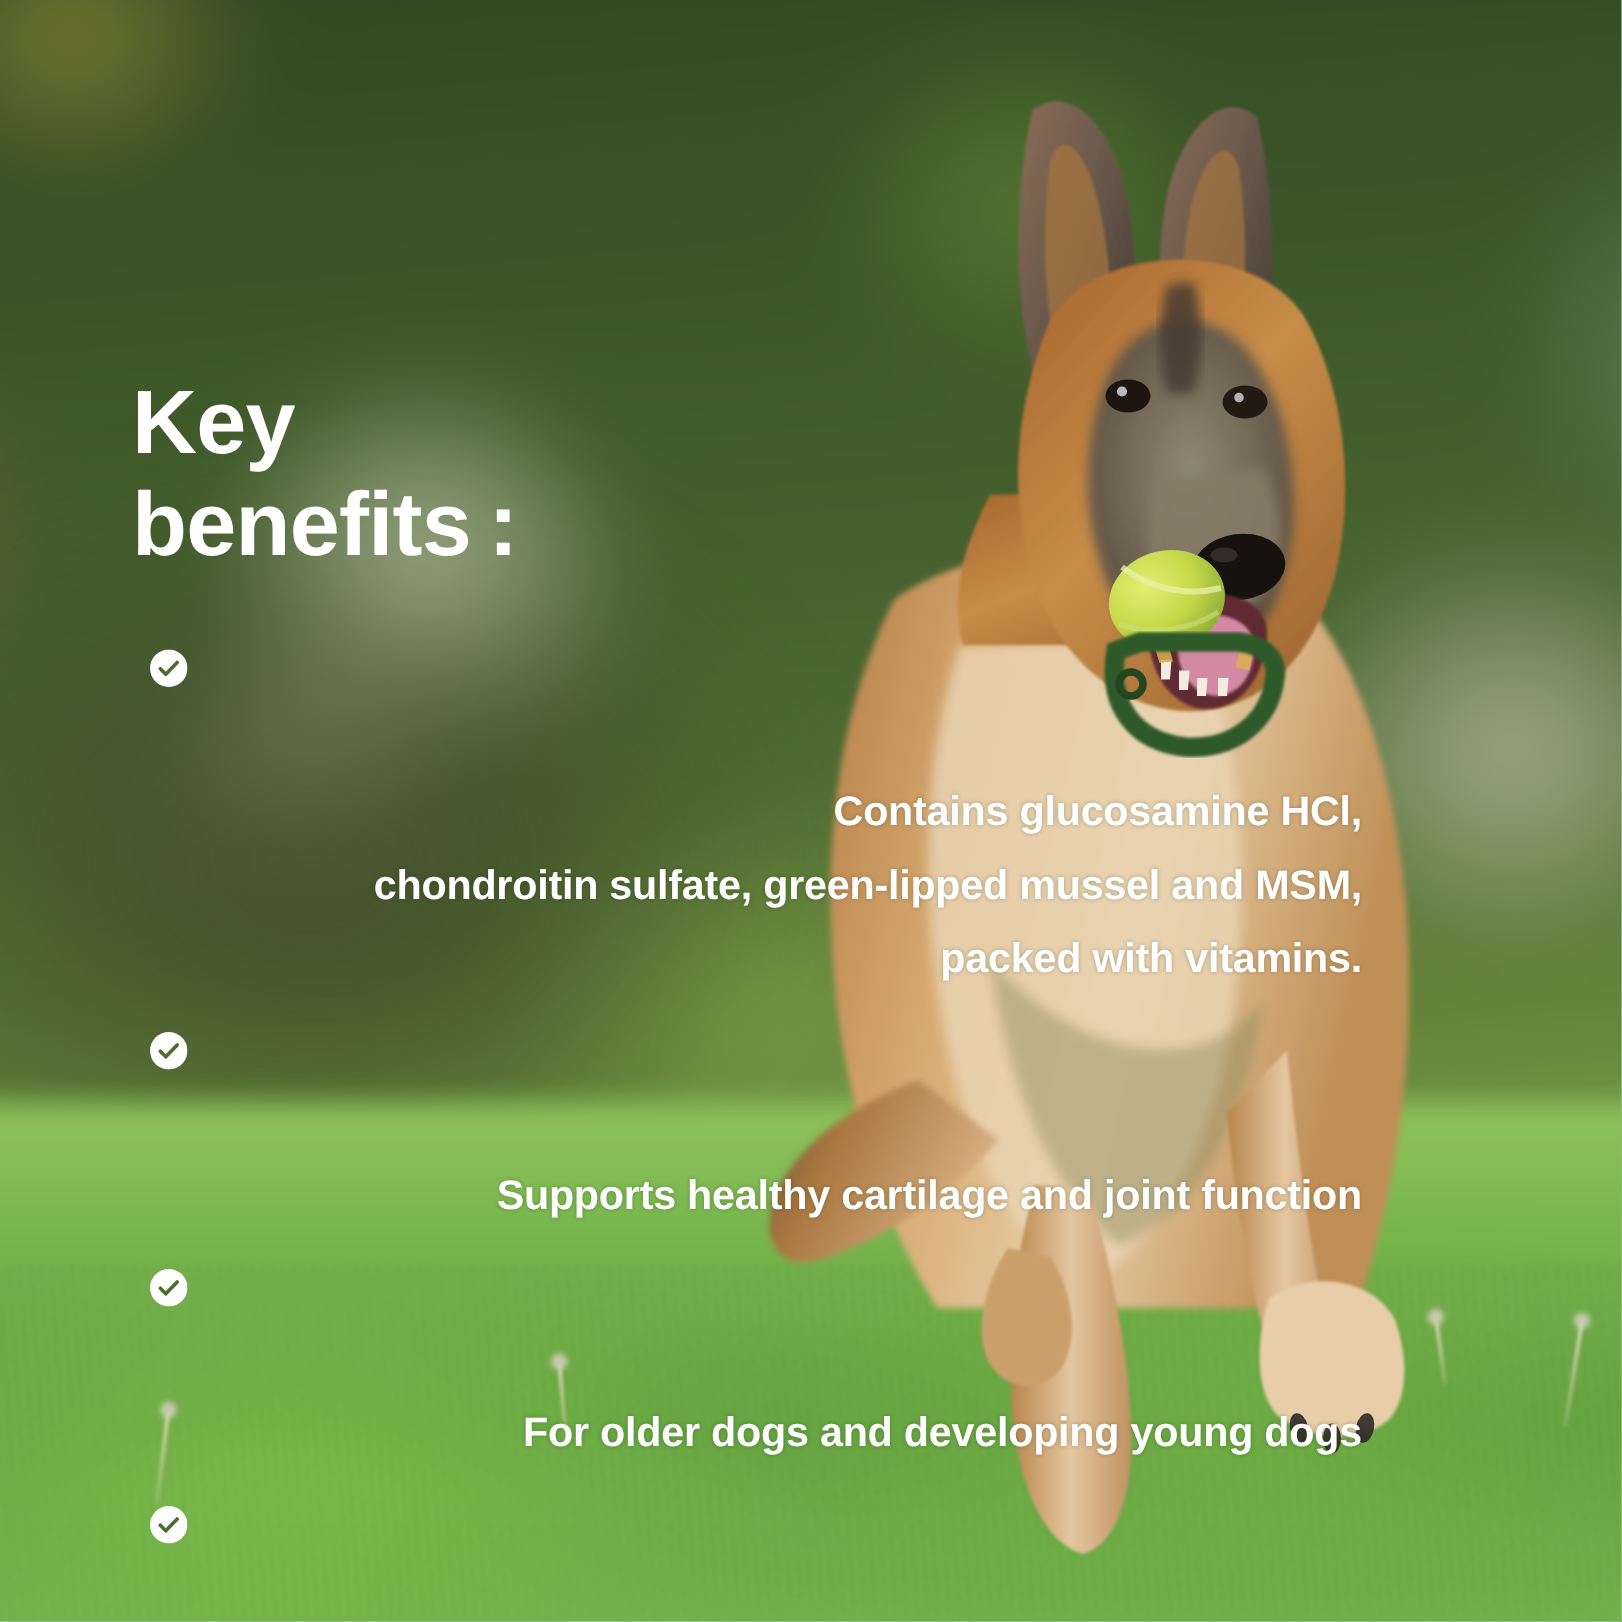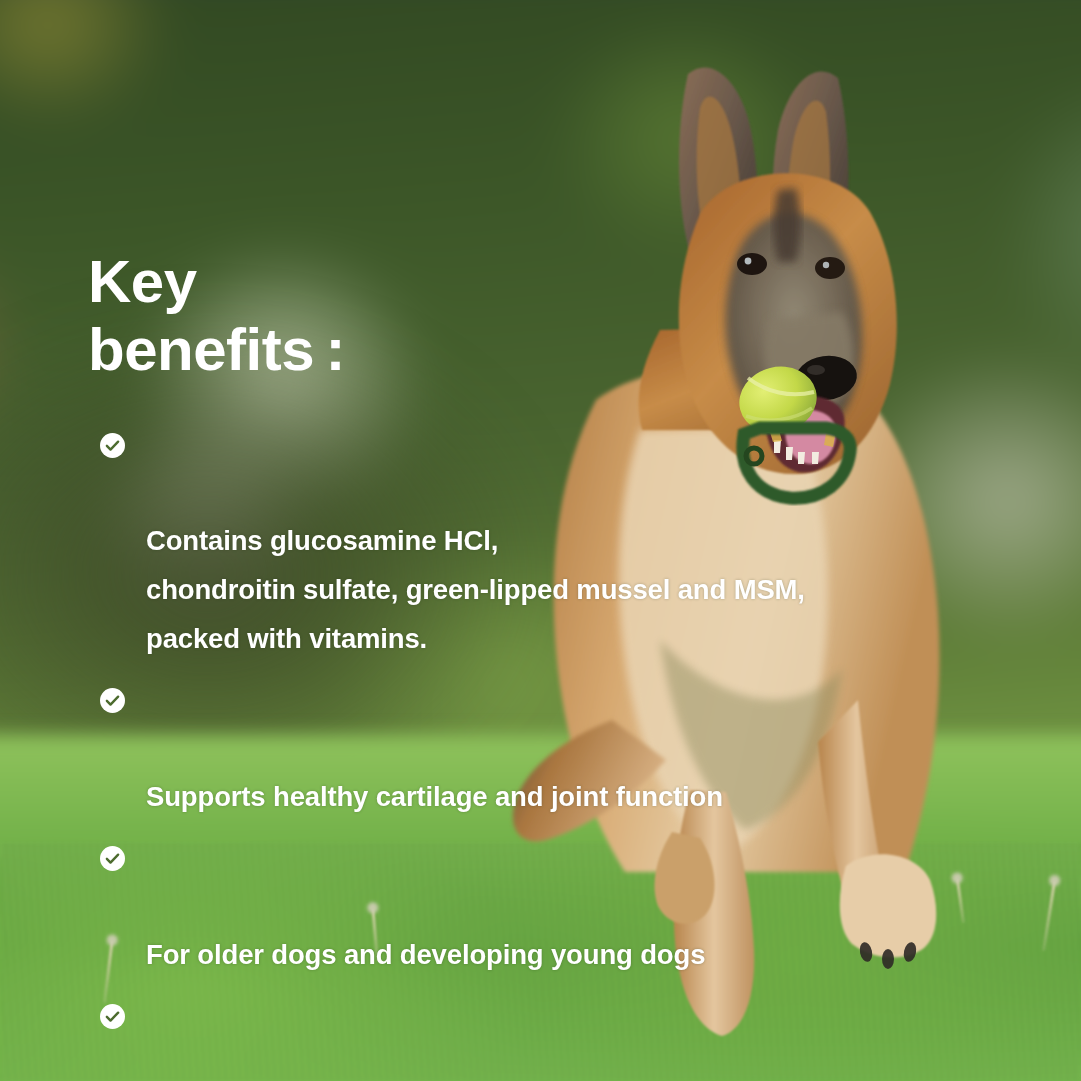--- a/index.html
+++ b/index.html
@@ -124,20 +124,21 @@
     position: relative;
     padding-left: 58px;
     margin-bottom: 11px;
     color: #ffffff;
     font-weight: bold;
     font-size: 27.5px;
     line-height: 1.78;
     letter-spacing: -0.15px;
     text-shadow: 0 0 3px rgba(30,45,20,0.30);
     white-space: pre-line;
+    text-align: right;
   }
   .check {
     position: absolute;
     left: 12px;
     top: 13px;
     width: 25px;
     height: 25px;
     display: block;
   }
 </style>

